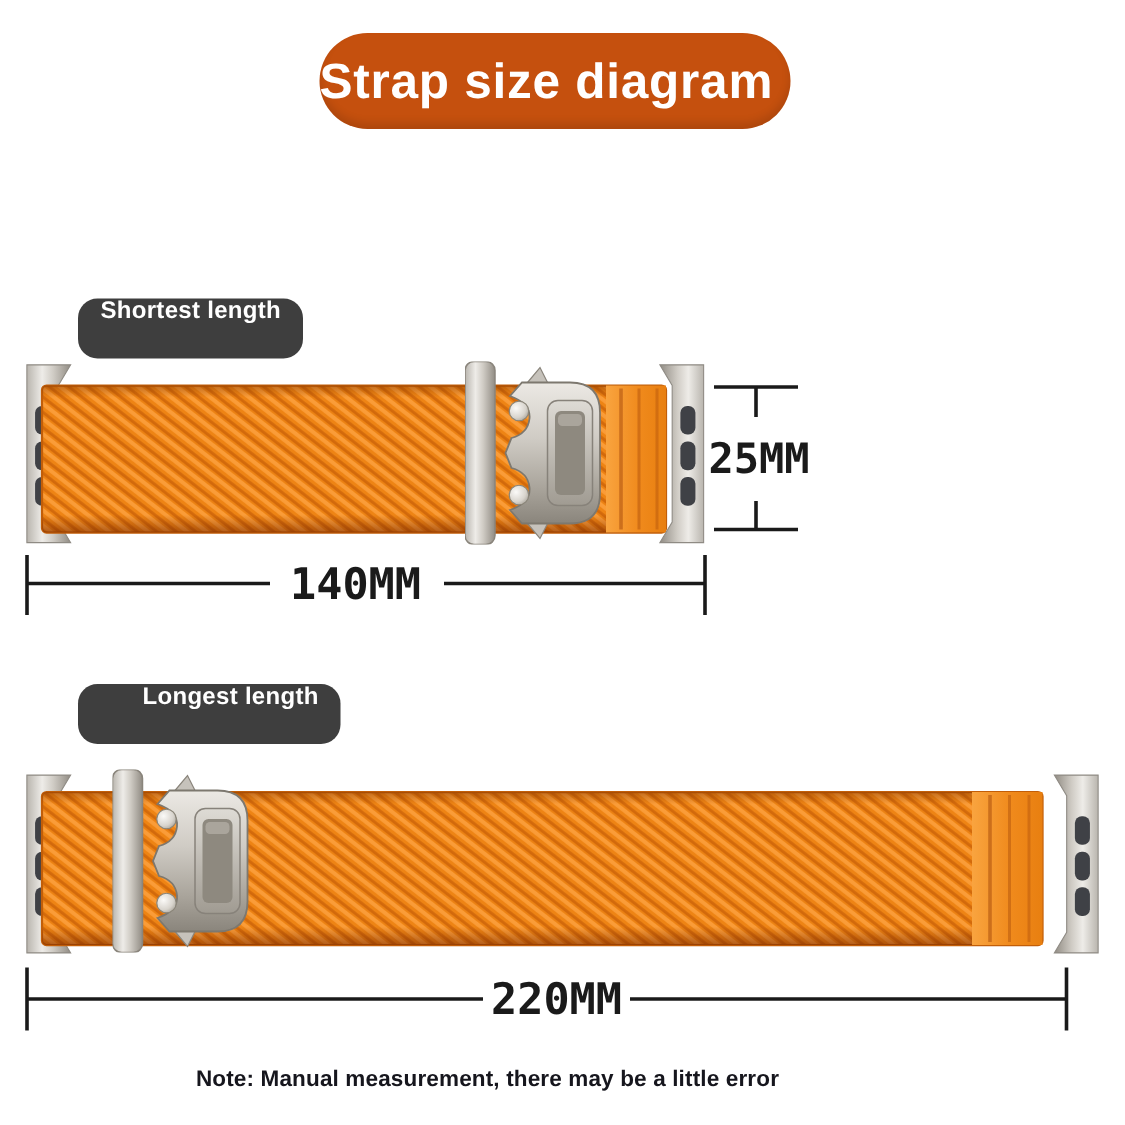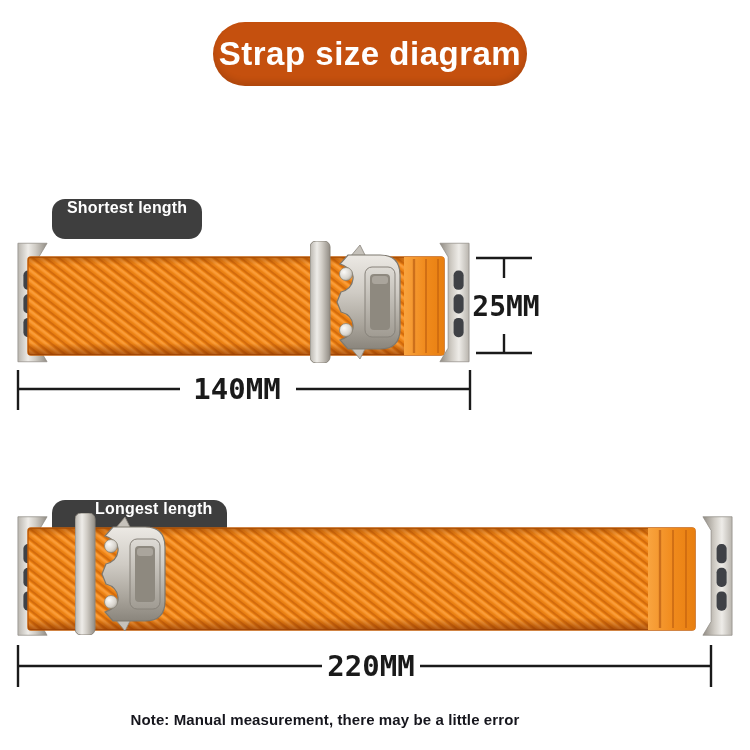--- a/index.html
+++ b/index.html
@@ -12,36 +12,36 @@
   }
   *{margin:0;padding:0;box-sizing:border-box;}
   html,body{width:750px;height:750px;background:var(--background);overflow:hidden;}
   body{font-family:"Liberation Sans",sans-serif;position:relative;}
   .abs{position:absolute;}
 
   .title-badge{
     left:213px;top:22px;width:314px;height:64px;
     background:var(--title-badge-bg);
     border-radius:32px;
-    display:flex;align-items:center;justify-content:center;
+    display:flex;align-items:center;justify-content:flex-start;
     color:var(--title-badge-text);
     font-size:33px;font-weight:bold;letter-spacing:.5px;
     box-shadow:inset 0 -4px 6px rgba(0,0,0,.12);
   }
   .section-badge{
     left:52px;height:40px;
     background:var(--label-badge-bg);
     border-radius:13px;
     display:inline-flex;align-items:flex-start;
     padding:0 15px;
     color:var(--label-badge-text);
     font-size:16px;font-weight:bold;letter-spacing:.2px;
   }
   .badge-short{top:199px;}
-  .badge-long{top:500px;padding-left:43px;}
+  .badge-long{top:456px;padding-left:43px;}
 
   .dim-text{
     font-family:"DejaVu Sans Mono",monospace;
     font-weight:bold;
     fill:var(--dimension-line);
   }
   .dim-line{stroke:var(--dimension-line);stroke-width:2.4;}
 
   .note{
     top:711px;left:0;width:650px;text-align:center;

